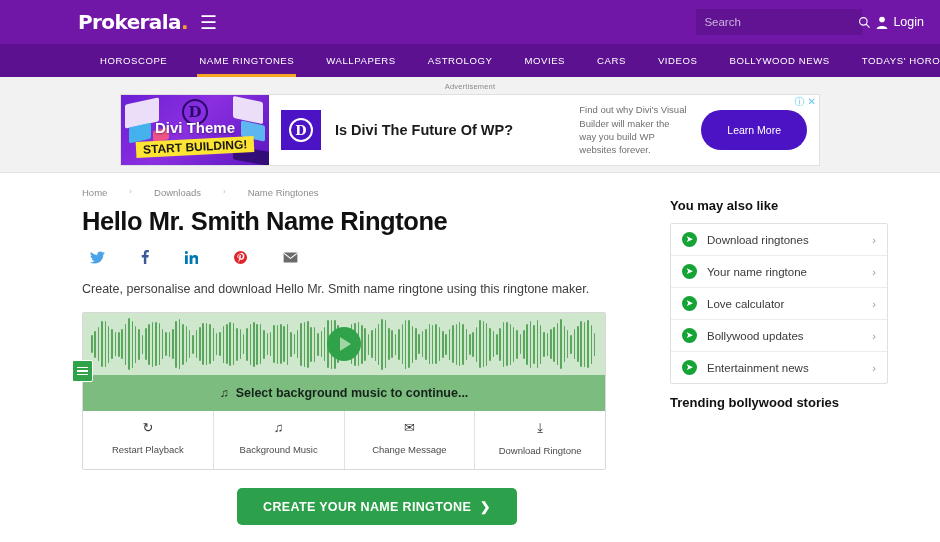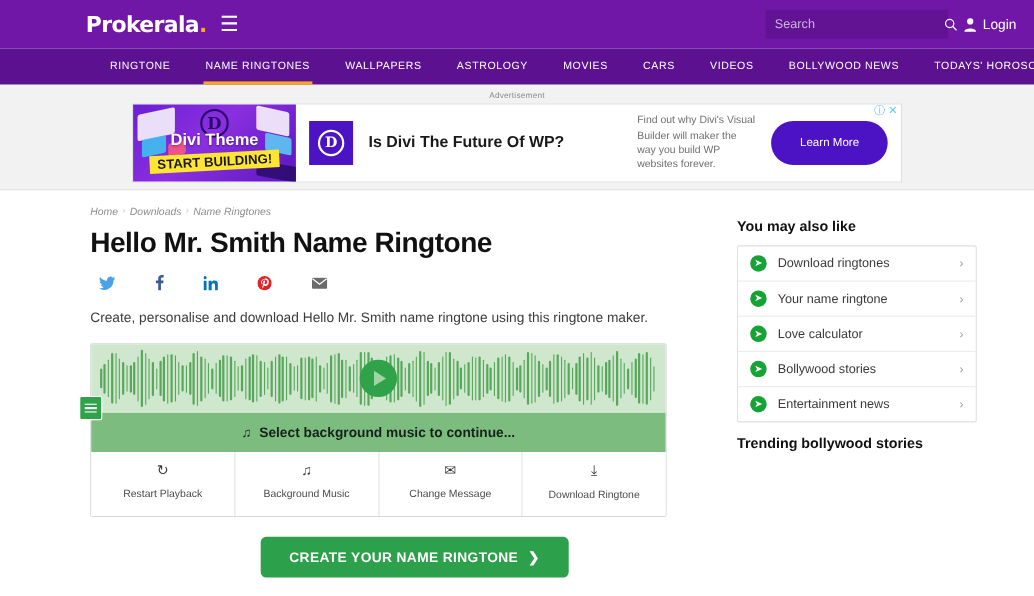--- a/index.html
+++ b/index.html
@@ -222,23 +222,22 @@
     gap: 58px;
   }
   .main { width: 530px; flex: 0 0 auto; }
   .side { width: 218px; flex: 0 0 auto; }
 
   .crumb {
     font-size: 9.5px;
     color: #8d8d8d;
     display: flex;
     align-items: flex-start;
-    gap: 4px;
+    gap: 22px;
     margin-bottom: 9px;
-    font-style: italic;
   }
   .crumb a { color: #8d8d8d; text-decoration: none; cursor: pointer; }
   .crumb .sep { color: #bdbdbd; font-size: 8px; }
 
   h1.title {
     font-size: 25.5px;
     font-weight: 700;
     color: #111111;
     letter-spacing: -0.45px;
     margin-bottom: 14px;
@@ -463,21 +462,21 @@
         <circle cx="7" cy="4" r="3.3" fill="#ffffff"></circle>
         <path d="M0.8 15 C0.8 10.4 13.2 10.4 13.2 15 Z" fill="#ffffff"></path>
       </svg>
       <span>Login</span>
     </div>
   </div>
 </div>
 
 <div class="navbar">
   <div class="navitem">
-      <span>RINGTONE</span>
+      <span>HOROSCOPE</span>
     </div>
   <div class="navitem active">
       <span>NAME RINGTONES</span>
     </div>
   <div class="navitem">
       <span>WALLPAPERS</span>
     </div>
   <div class="navitem">
       <span>ASTROLOGY</span>
     </div>
@@ -770,21 +769,21 @@
         <span class="txt">Your name ringtone</span>
         <span class="chev">›</span>
       </div>
       <div class="linkrow">
         <span class="arrowc">➤</span>
         <span class="txt">Love calculator</span>
         <span class="chev">›</span>
       </div>
       <div class="linkrow">
         <span class="arrowc">➤</span>
-        <span class="txt">Bollywood stories</span>
+        <span class="txt">Bollywood updates</span>
         <span class="chev">›</span>
       </div>
       <div class="linkrow">
         <span class="arrowc">➤</span>
         <span class="txt">Entertainment news</span>
         <span class="chev">›</span>
       </div>
     </div>
 
     <h2>Trending bollywood stories</h2>

